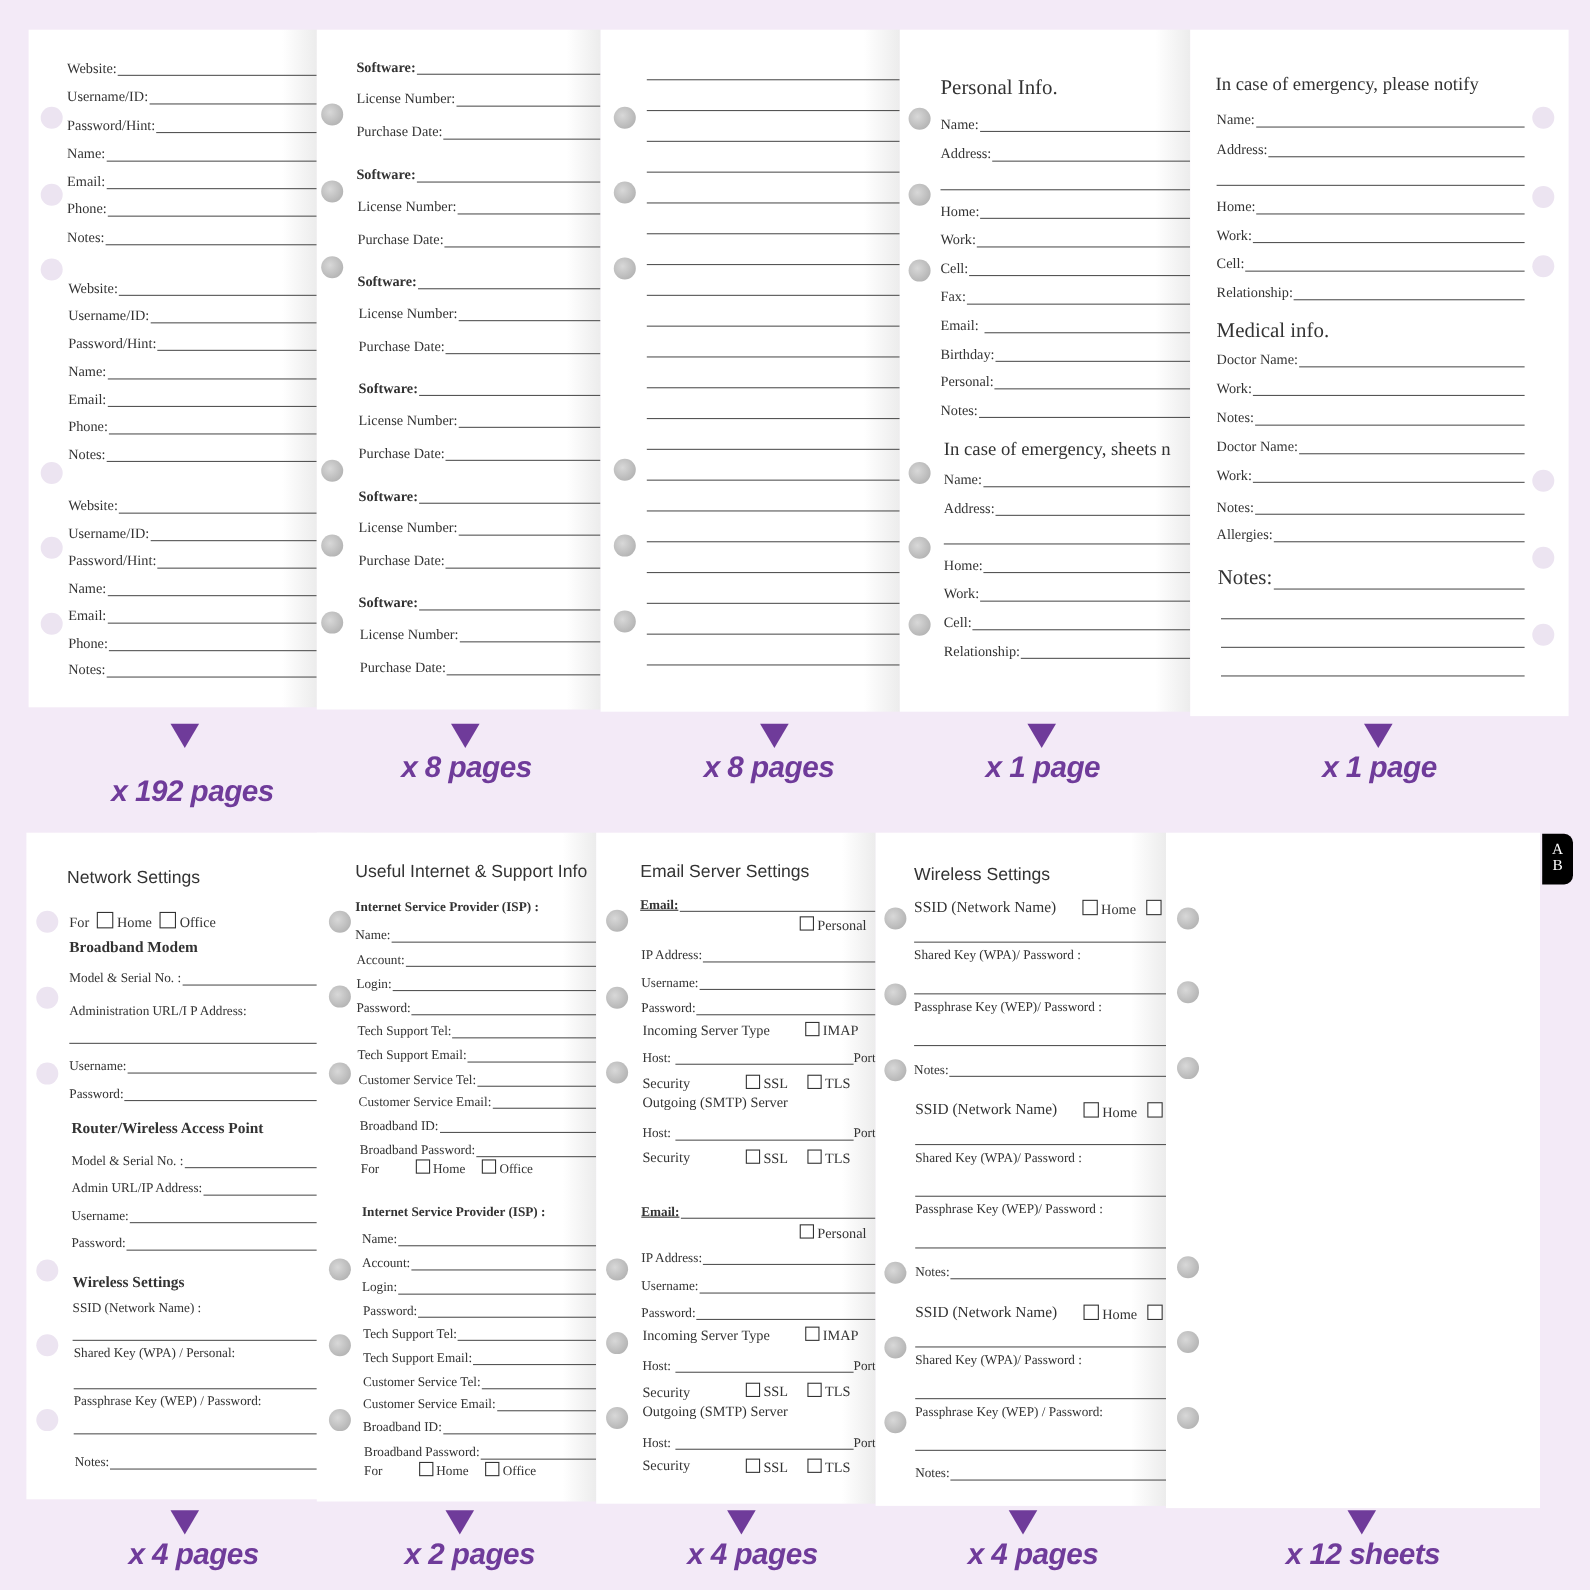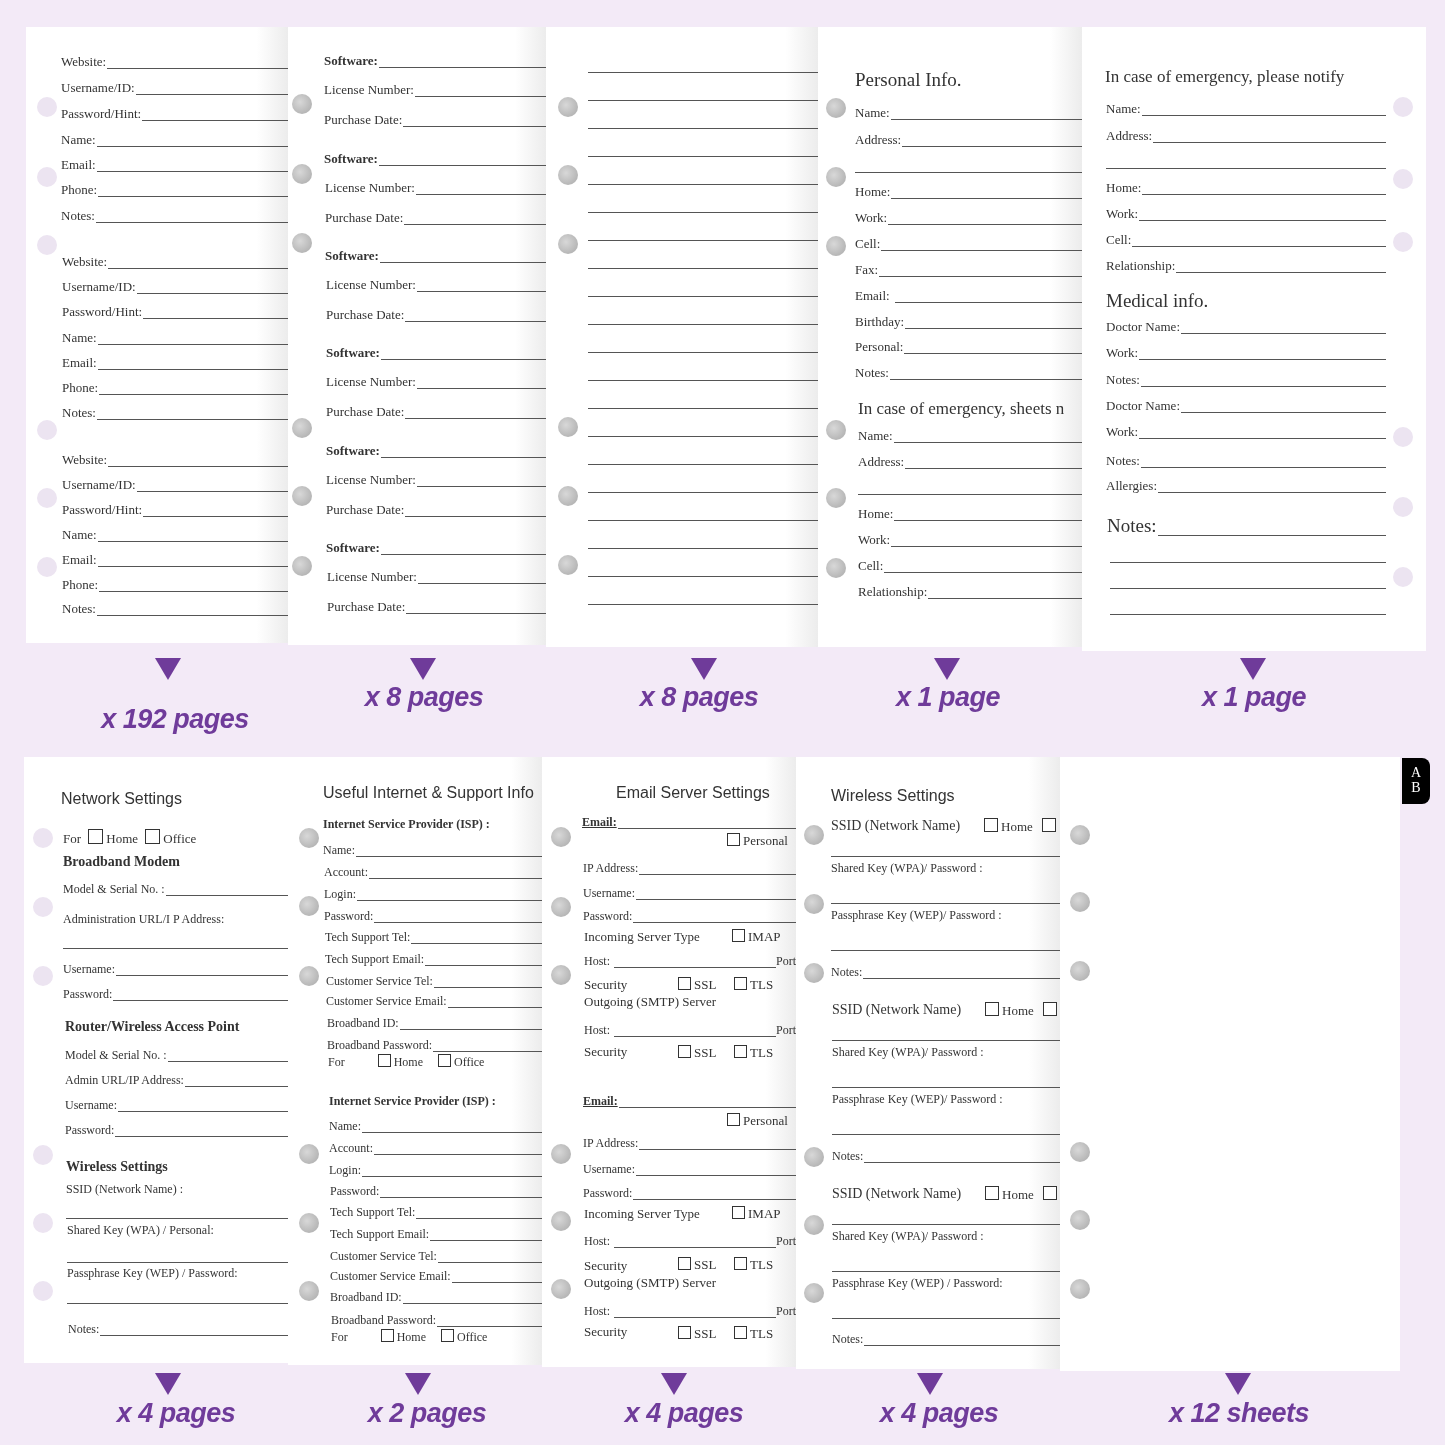--- a/index.html
+++ b/index.html
@@ -565,21 +565,21 @@
 </div>
 
 <div class="page shade" style="left:542px;top:757px;width:254px;height:610px;">
   <div class="hole" style="left:9px;top:70px;"></div>
   <div class="hole" style="left:9px;top:140px;"></div>
   <div class="hole" style="left:9px;top:208px;"></div>
   <div class="hole" style="left:9px;top:387px;"></div>
   <div class="hole" style="left:9px;top:454px;"></div>
   <div class="hole" style="left:9px;top:522px;"></div>
 
-  <div class="title sans" style="left:40px;top:27px;font-size:16px;margin-left:34px;">Email Server Settings</div>
+  <div class="title sans" style="left:40px;top:27px;font-size:16px;">Email Server Settings</div>
 
   <div class="row" style="left:40px;top:58px;width:214px;font-size:12px;">
       <span class="lbl bold" style="text-decoration:underline;">Email:</span>
       <span class="line"></span>
     </div>
   <div class="opt" style="left:185px;top:76px;font-size:13px;"><span class="cb"></span><span>Personal</span></div>
   <div class="row" style="left:41px;top:104px;width:213px;font-size:12px;">
       <span class="lbl">IP Address:</span>
       <span class="line"></span>
     </div>

